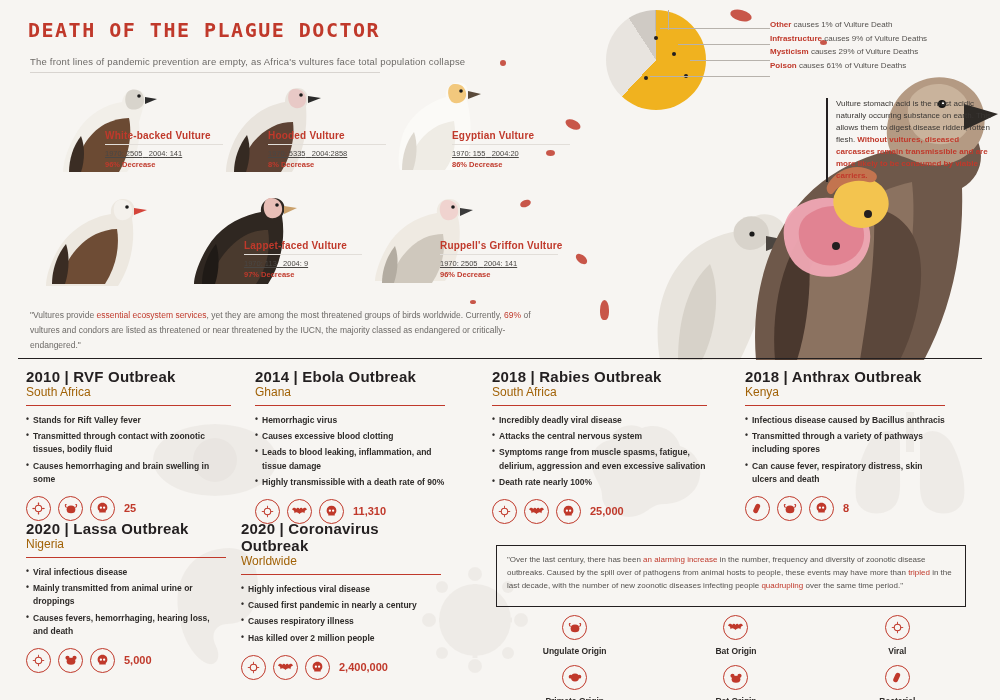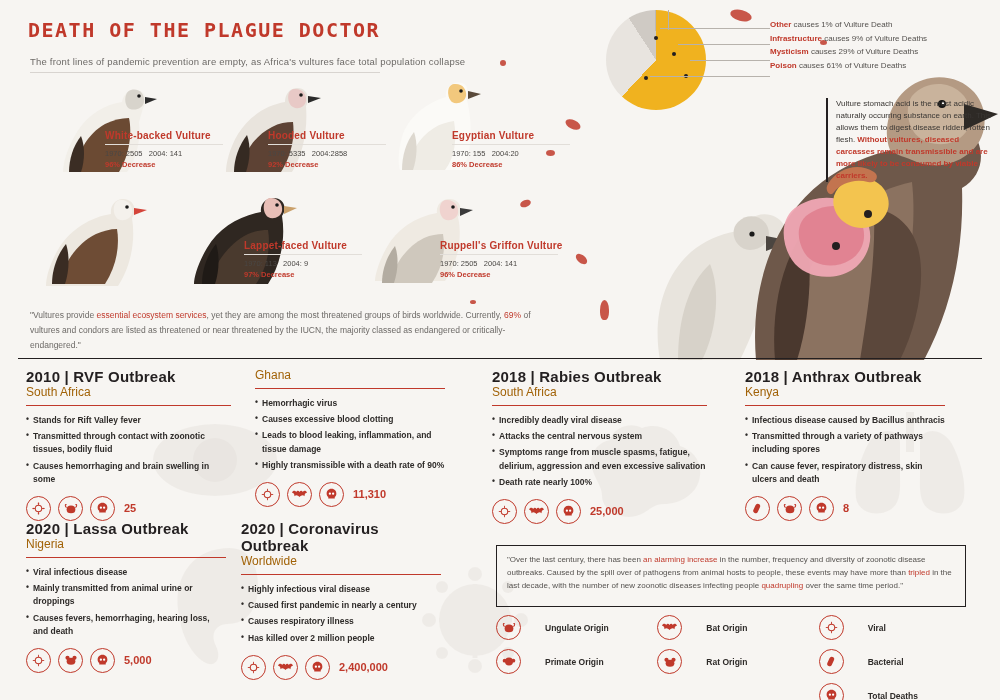--- a/index.html
+++ b/index.html
@@ -31,21 +31,21 @@
     position:absolute;left:30px;top:72px;width:350px;height:1px;background:#d8d4d0;
   }
 
   
   .vcard{position:absolute;}
   .vname{
     font-size:10px;font-weight:bold;color:#c0392b;letter-spacing:.2px;
     margin-bottom:3px;
   }
   .vrule{width:118px;height:1px;background:#e2ded9;margin-bottom:4px;}
-  .vstats{font-size:7.5px;color:#4a4744;line-height:1.45;}
+  .vstats{font-size:7.5px;color:#4a4744;line-height:1.45;text-decoration:underline;}
   .vdec{font-size:7.5px;color:#c0392b;font-weight:bold;}
 
   
   .bird{position:absolute;}
 
   
   .donut-wrap{position:absolute;left:606px;top:10px;width:110px;height:110px;}
   .donut{
     width:100px;height:100px;border-radius:50%;
     background:conic-gradient(
@@ -107,21 +107,21 @@
   .quote{
     position:absolute;left:496px;top:545px;width:470px;height:62px;
     border:1.2px solid #231f20;padding:8px 10px;box-sizing:border-box;
     font-size:8px;line-height:1.6;color:#55524f;
   }
   .quote .hl{color:#c0392b;}
 
   
   .key{position:absolute;left:496px;top:615px;width:480px;}
   .key-grid{display:grid;grid-template-columns:repeat(3,1fr);row-gap:9px;column-gap:4px;}
-  .key-item{display:flex;align-items:center;gap:24px;}
+  .key-item{display:flex;align-items:center;gap:6px;flex-direction:column;}
   .key-label{font-size:8.5px;color:#2e2b29;font-weight:bold;}
 
   
   .ghost{position:absolute;opacity:.5;}
 
   
   .splat{position:absolute;background:#c0392b;border-radius:50%;opacity:.85;}
 </style>
 </head>
 <body>
@@ -197,21 +197,21 @@
     <path d="M18 90c3-18 14-36 32-45 7-4 14-5 21-5 2 16-2 34-12 50z" fill="#5d4234"></path>
     <path d="M12 90c0-13 5-27 13-37 4 11 3 25-1 37z" fill="#352a22"></path>
     <path d="M72 7c8-1 13 5 12 12-1 6-8 9-13 6-6-3-7-17 1-18z" fill="#e8c9c6"></path>
     <path d="M86 14l13 2-13 5z" fill="#2b2b2b"></path>
     <circle cx="79" cy="13" r="1.8" fill="#1a1a1a"></circle>
   </svg>
   <div class="vcard" style="left:268px;top:130px;">
     <div class="vname">Hooded Vulture</div>
     <div class="vrule"></div>
     <div class="vstats"><span>1970: 5335</span> &nbsp; <span>2004:2858</span></div>
-    <div class="vdec">92% Decrease</div>
+    <div class="vdec">8% Decrease</div>
   </div>
 
   <svg class="bird" style="left:392px;top:80px;" width="105" height="95" viewBox="0 0 105 95">
     <path d="M74 16c4-10-2-15-11-13-7 2-10 8-9 14-20 6-38 20-44 40-4 13-4 28-2 33h62c12-20 10-52 4-74z" fill="#fbfaf7"></path>
     <path d="M16 90c2-16 10-32 26-42 6-4 13-6 20-7 3 18 1 36-9 49z" fill="#efece5"></path>
     <path d="M10 90c0-14 4-28 12-38 4 12 3 26-1 38z" fill="#ddd8cf"></path>
     <path d="M62 4c8-1 13 5 12 12-1 6-9 9-14 6-5-4-6-17 2-18z" fill="#f2c87d"></path>
     <path d="M76 11l13 3-13 5z" fill="#5a4a3a"></path>
     <circle cx="69" cy="11" r="1.8" fill="#1a1a1a"></circle>
   </svg>
@@ -356,20 +356,21 @@
             <path d="M8 1c4 0 6 3 6 6 0 2-1 3-2 4v2H4v-2c-1-1-2-2-2-4 0-3 2-6 6-6z" fill="#c0392b"></path>
             <circle cx="6" cy="7" r="1.4" fill="#fff"></circle>
             <circle cx="10" cy="7" r="1.4" fill="#fff"></circle>
           </svg>
         </span>
       <span class="count">25</span>
     </div>
   </div>
 
   <div class="ob" style="left:255px;top:368px;width:190px;">
+    <h3><span>2014</span> | <span>Ebola Outbreak</span></h3>
     <div class="place">Ghana</div>
     <div class="obrule"></div>
     <ul>
       <li>Hemorrhagic virus</li>
       <li>Causes excessive blood clotting</li>
       <li>Leads to blood leaking, inflammation, and tissue damage</li>
       <li>Highly transmissible with a death rate of 90%</li>
     </ul>
     <div class="icons">
       <span class="icn">

